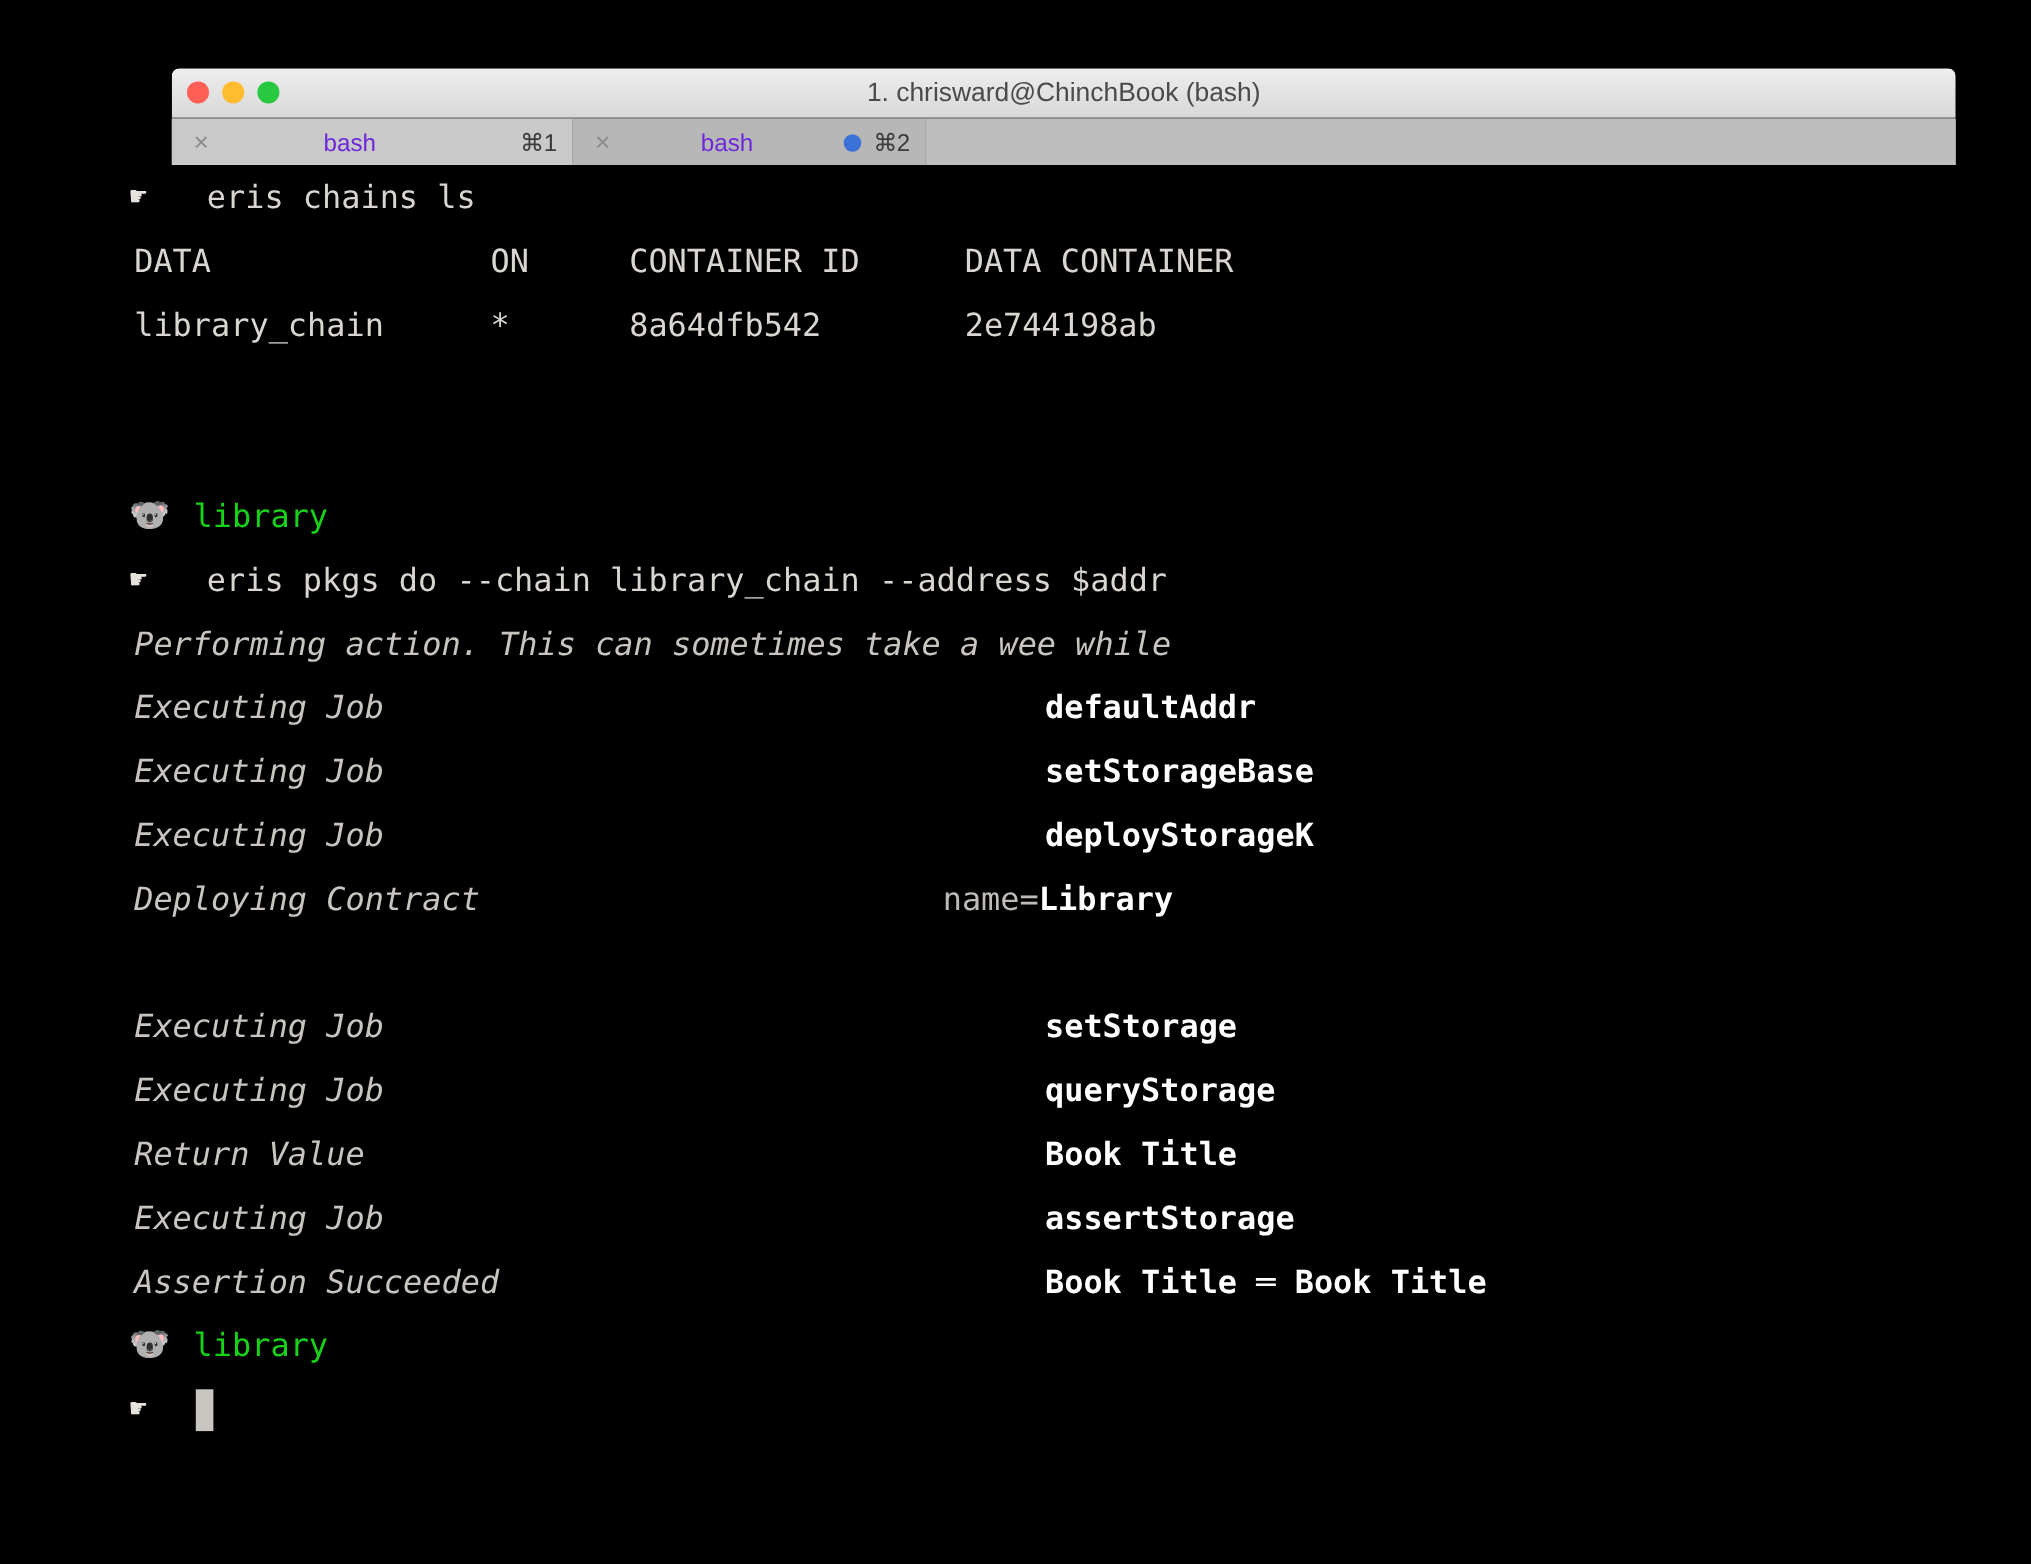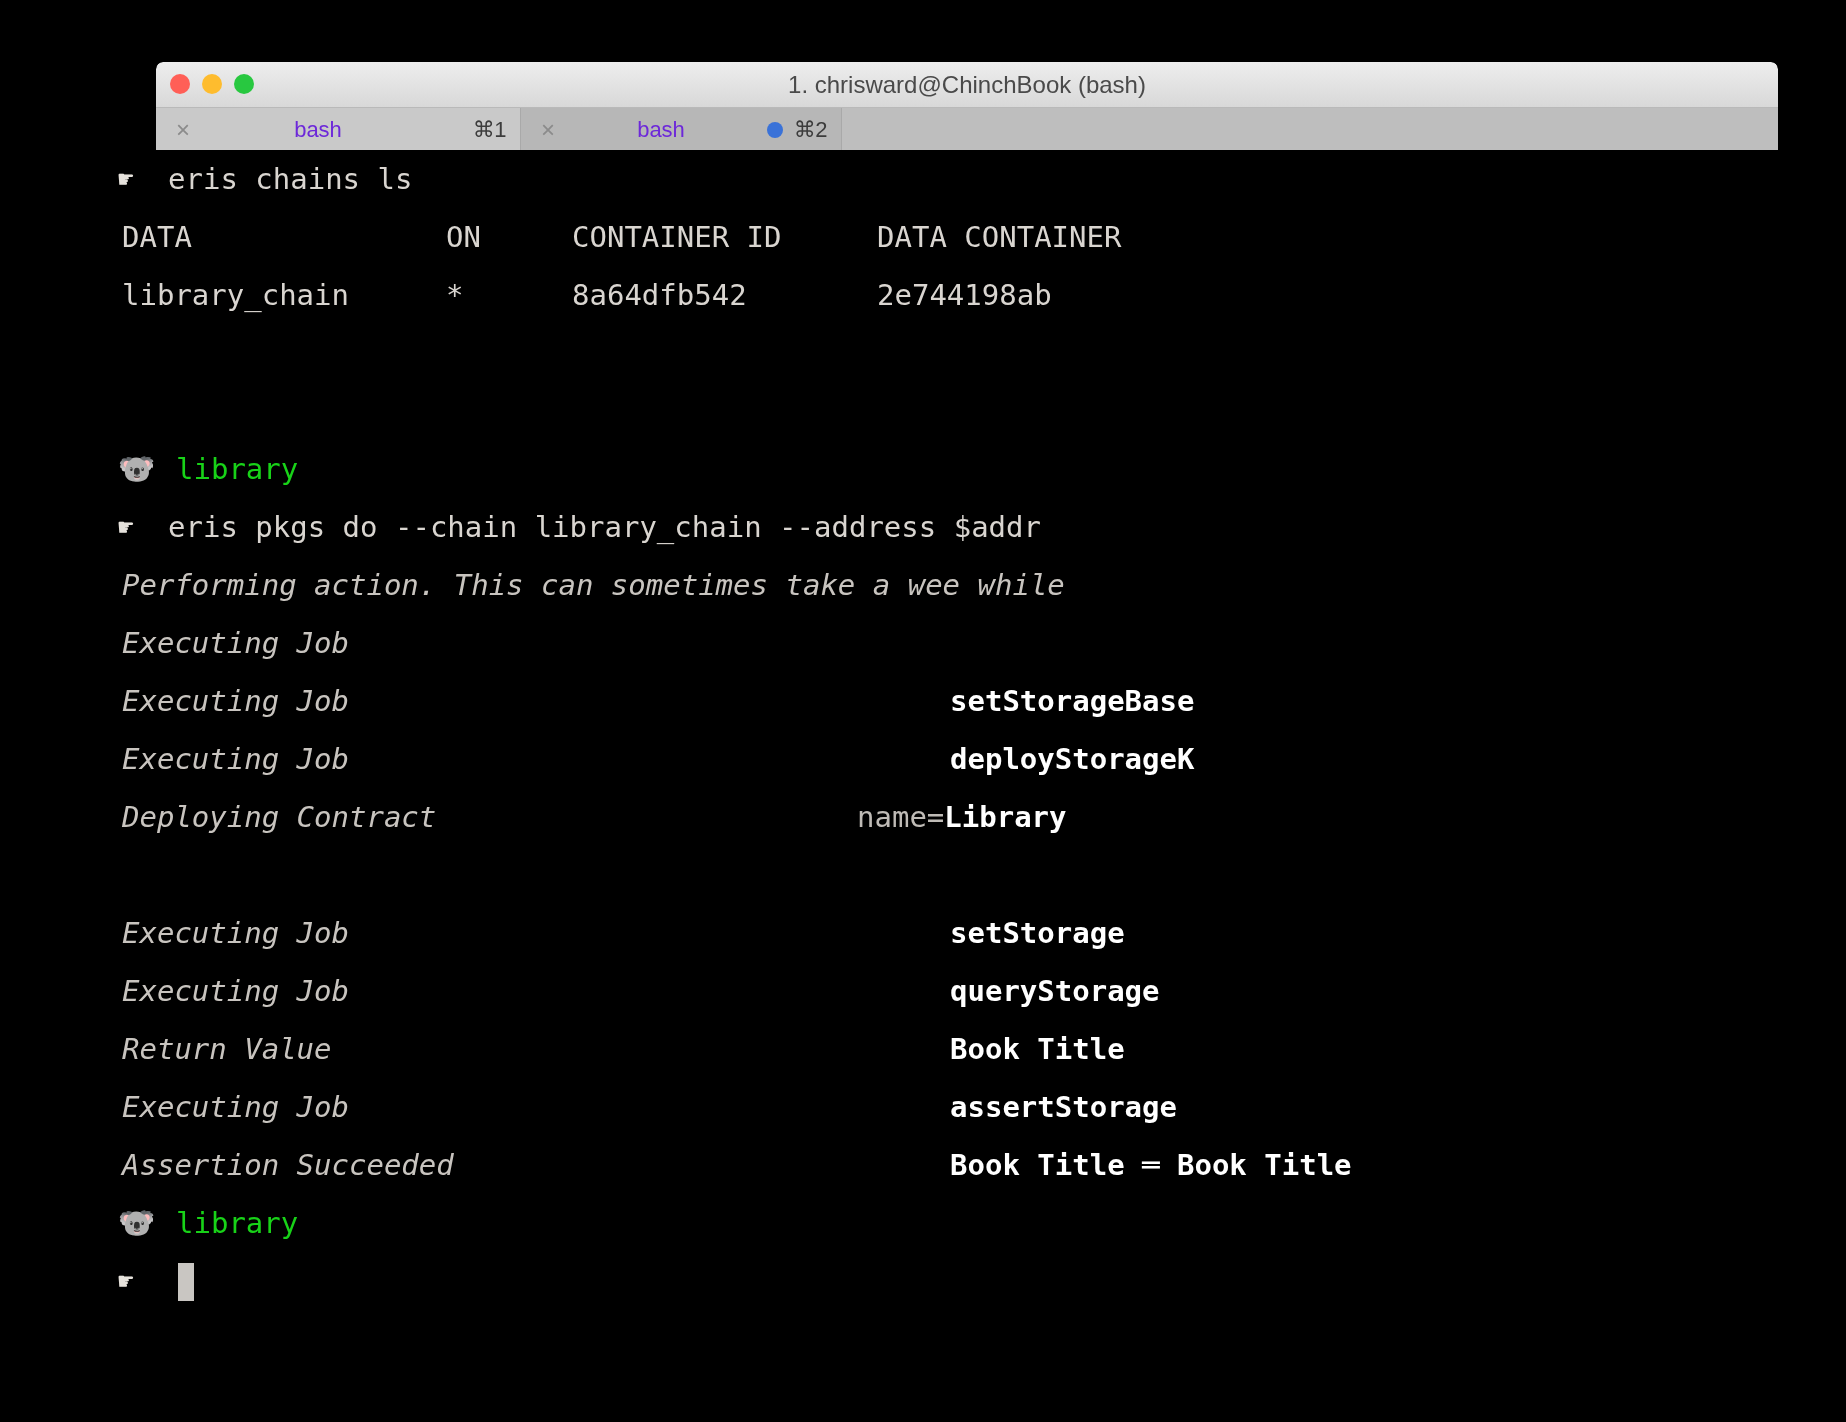--- a/index.html
+++ b/index.html
@@ -170,21 +170,21 @@
   .koala-glyph {
     position: absolute;
     left: 118px;
     top: 0;
     width: 40px;
     font-size: 30px;
     line-height: 58px;
   }
   .cmd {
     position: absolute;
-    left: 168px;
+    left: 188px;
     top: 0;
     color: #d9d5d0;
     text-align: center;
   }
   .greentext {
     position: absolute;
     left: 176px;
     top: 0;
     color: #18d218;
   }
@@ -290,20 +290,21 @@
       <span class="prompt-glyph">☛</span>
       <span class="cmd">eris pkgs do --chain library_chain --address $addr</span>
     </div>
 
     <div class="line">
       <span class="col-label">Performing action. This can sometimes take a wee while</span>
     </div>
 
     <div class="line">
       <span class="col-label">Executing Job</span>
+      <span class="col-value at-950">defaultAddr</span>
     </div>
 
     <div class="line">
       <span class="col-label">Executing Job</span>
       <span class="col-value at-950">setStorageBase</span>
     </div>
 
     <div class="line">
       <span class="col-label">Executing Job</span>
       <span class="col-value at-950">deployStorageK</span>

